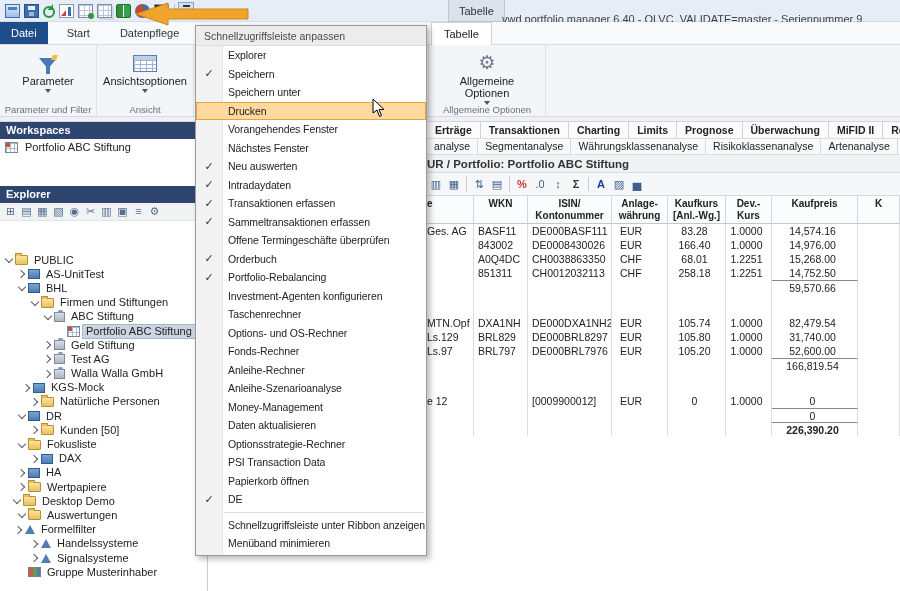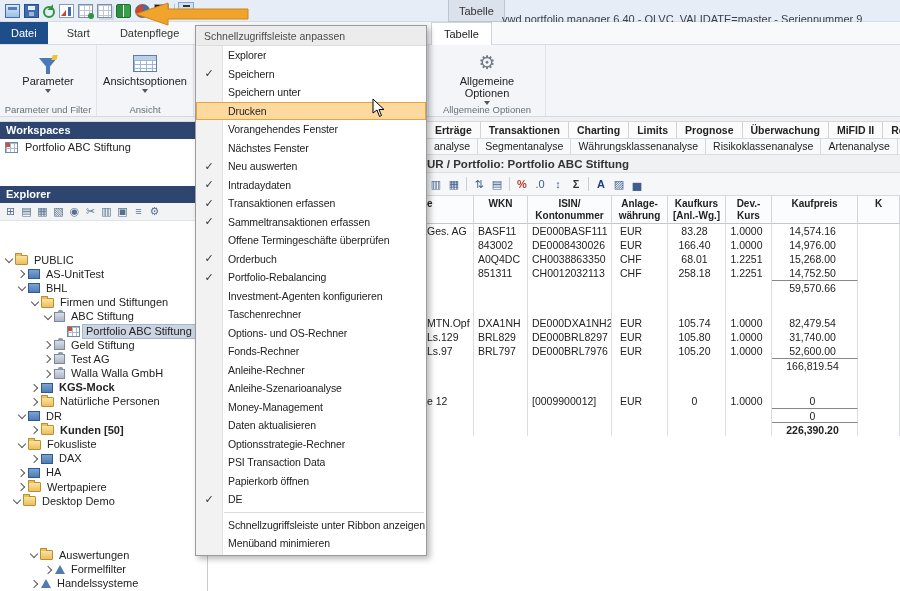--- a/index.html
+++ b/index.html
@@ -253,36 +253,36 @@
         <div class="xrow" style="padding-left: 43px;">
           <span class="exp closed"></span>
           <span class="ti ti-entity"></span>
           <span class="tlabel">Test AG</span>
         </div>
         <div class="xrow" style="padding-left: 43px;">
           <span class="exp closed"></span>
           <span class="ti ti-entity"></span>
           <span class="tlabel">Walla Walla GmbH</span>
         </div>
-        <div class="xrow" style="padding-left: 30px; font-weight: bold;">
+        <div class="xrow" style="padding-left: 22px;">
           <span class="exp closed"></span>
           <span class="ti ti-unit"></span>
           <span class="tlabel">KGS-Mock</span>
         </div>
         <div class="xrow" style="padding-left: 30px;">
           <span class="exp closed"></span>
           <span class="ti ti-folder"></span>
           <span class="tlabel">Natürliche Personen</span>
         </div>
         <div class="xrow" style="padding-left: 17px;">
           <span class="exp open"></span>
           <span class="ti ti-unit"></span>
           <span class="tlabel">DR</span>
         </div>
-        <div class="xrow" style="padding-left: 30px; font-weight: bold;">
+        <div class="xrow" style="padding-left: 30px;">
           <span class="exp closed"></span>
           <span class="ti ti-folder"></span>
           <span class="tlabel">Kunden [50]</span>
         </div>
         <div class="xrow" style="padding-left: 17px;">
           <span class="exp open"></span>
           <span class="ti ti-folder"></span>
           <span class="tlabel">Fokusliste</span>
         </div>
         <div class="xrow" style="padding-left: 30px;">
@@ -298,26 +298,26 @@
         <div class="xrow" style="padding-left: 17px;">
           <span class="exp closed"></span>
           <span class="ti ti-folder"></span>
           <span class="tlabel">Wertpapiere</span>
         </div>
         <div class="xrow" style="padding-left: 12px;">
           <span class="exp open"></span>
           <span class="ti ti-folder"></span>
           <span class="tlabel">Desktop Demo</span>
         </div>
-        <div class="xrow" style="padding-left: 29px; margin-top: 40px;">
+        <div class="xrow" style="padding-left: 17px;">
           <span class="exp open"></span>
           <span class="ti ti-folder"></span>
           <span class="tlabel">Auswertungen</span>
         </div>
-        <div class="xrow" style="padding-left: 44px;">
+        <div class="xrow" style="padding-left: 14px;">
           <span class="exp closed"></span>
           <span class="ti ti-triangle"></span>
           <span class="tlabel">Formelfilter</span>
         </div>
         <div class="xrow" style="padding-left: 30px;">
           <span class="exp closed"></span>
           <span class="ti ti-triangle"></span>
           <span class="tlabel">Handelssysteme</span>
         </div>
         <div class="xrow" style="padding-left: 30px;">

